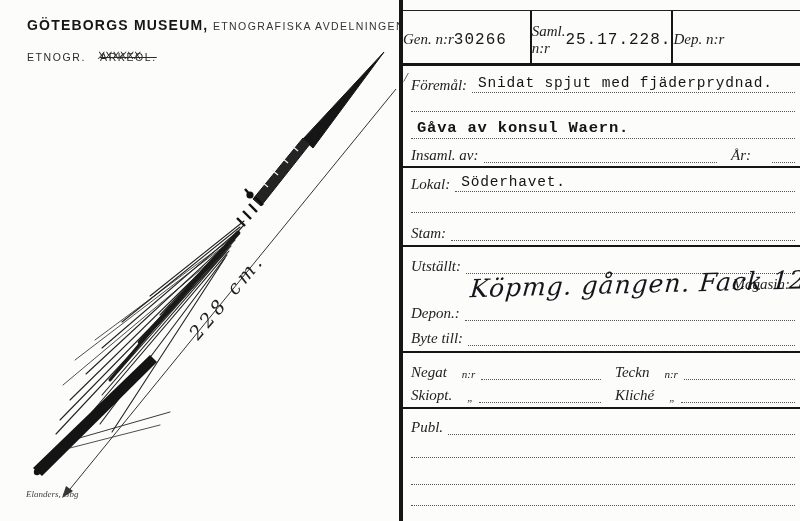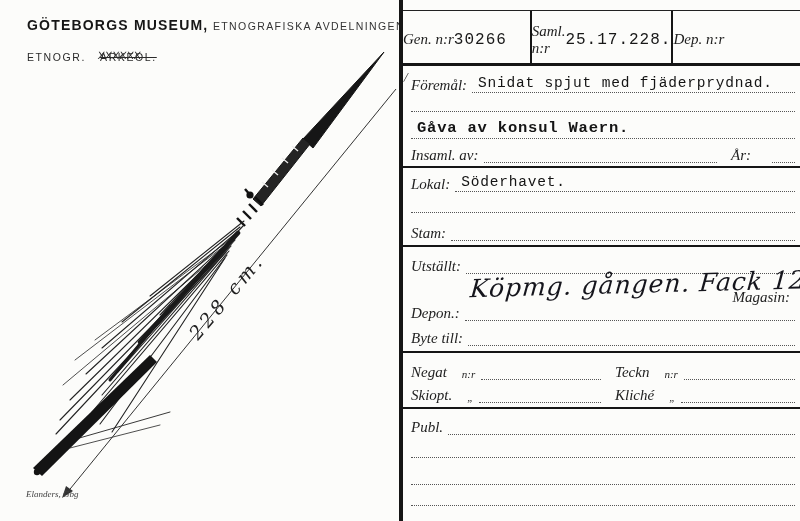--- a/index.html
+++ b/index.html
@@ -21,21 +21,21 @@
   .vdivider{position:absolute;left:399px;top:0;width:4px;height:521px;background:#151515;}
   
   .idheader{position:absolute;left:403px;right:0;top:10px;height:52px;display:flex;
     border-top:1.5px solid #222;border-bottom:3px solid #151515;}
   .idcell{flex:1;display:flex;flex-direction:row;align-items:center;padding-top:5px;}
   .idcell+.idcell{border-left:2px solid #151515;}
   .idlabel{font-style:italic;font-size:15px;color:#222;}
   .idvalue{font-family:"Liberation Mono",monospace;font-size:16px;letter-spacing:1px;color:#181818;margin-top:1px;}
   
   .frow{position:absolute;left:411px;right:5px;height:22px;display:flex;align-items:flex-end;}
-  .flabel{font-style:italic;font-size:15px;color:#222;white-space:nowrap;margin-right:5px;line-height:1.1;margin-top:13px;}
+  .flabel{font-style:italic;font-size:15px;color:#222;white-space:nowrap;margin-right:5px;line-height:1.1;}
   .fill{flex:1;border-bottom:1.6px dotted #555;line-height:1.15;min-height:4px;}
   .typed{font-family:"Liberation Mono",monospace;font-size:14.5px;letter-spacing:0.8px;color:#141414;padding-left:6px;white-space:nowrap;}
   .typed.bold{font-weight:bold;font-size:15.5px;}
   .solidline{position:absolute;left:403px;right:0;height:0;border-top:2.5px solid #151515;}
   .dotline{position:absolute;left:411px;right:5px;height:0;border-top:1.6px dotted #555;}
   .g1{flex:1;display:flex;align-items:flex-end;}
   .g2{display:flex;align-items:flex-end;}
   .nr{font-style:italic;font-size:11px;margin:0 6px 0 10px;white-space:nowrap;}
   .hand{
     position:absolute;left:470px;top:270px;width:320px;

